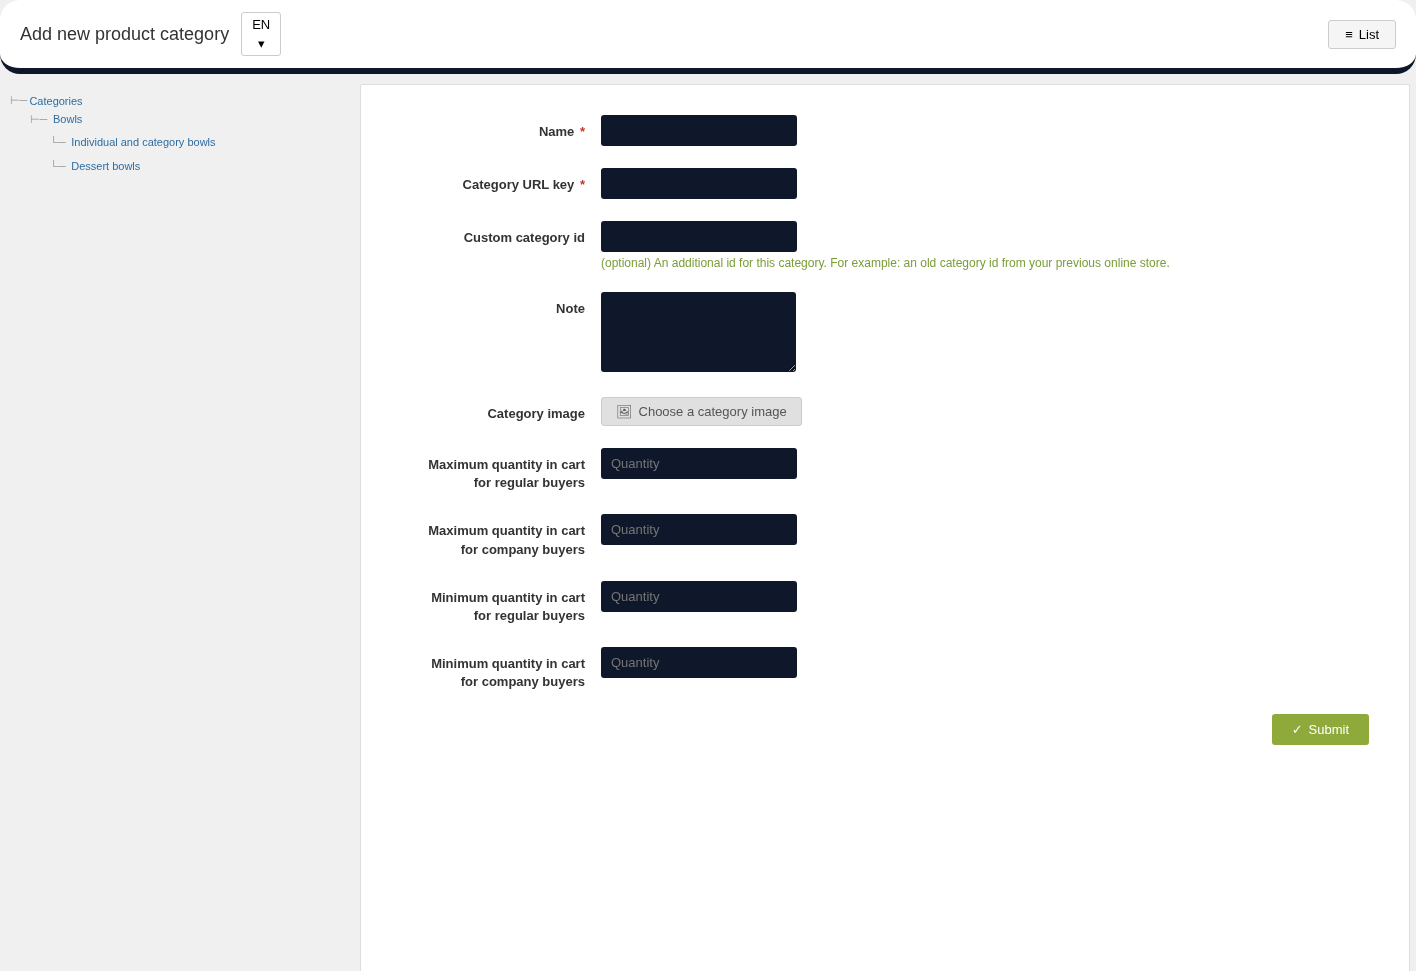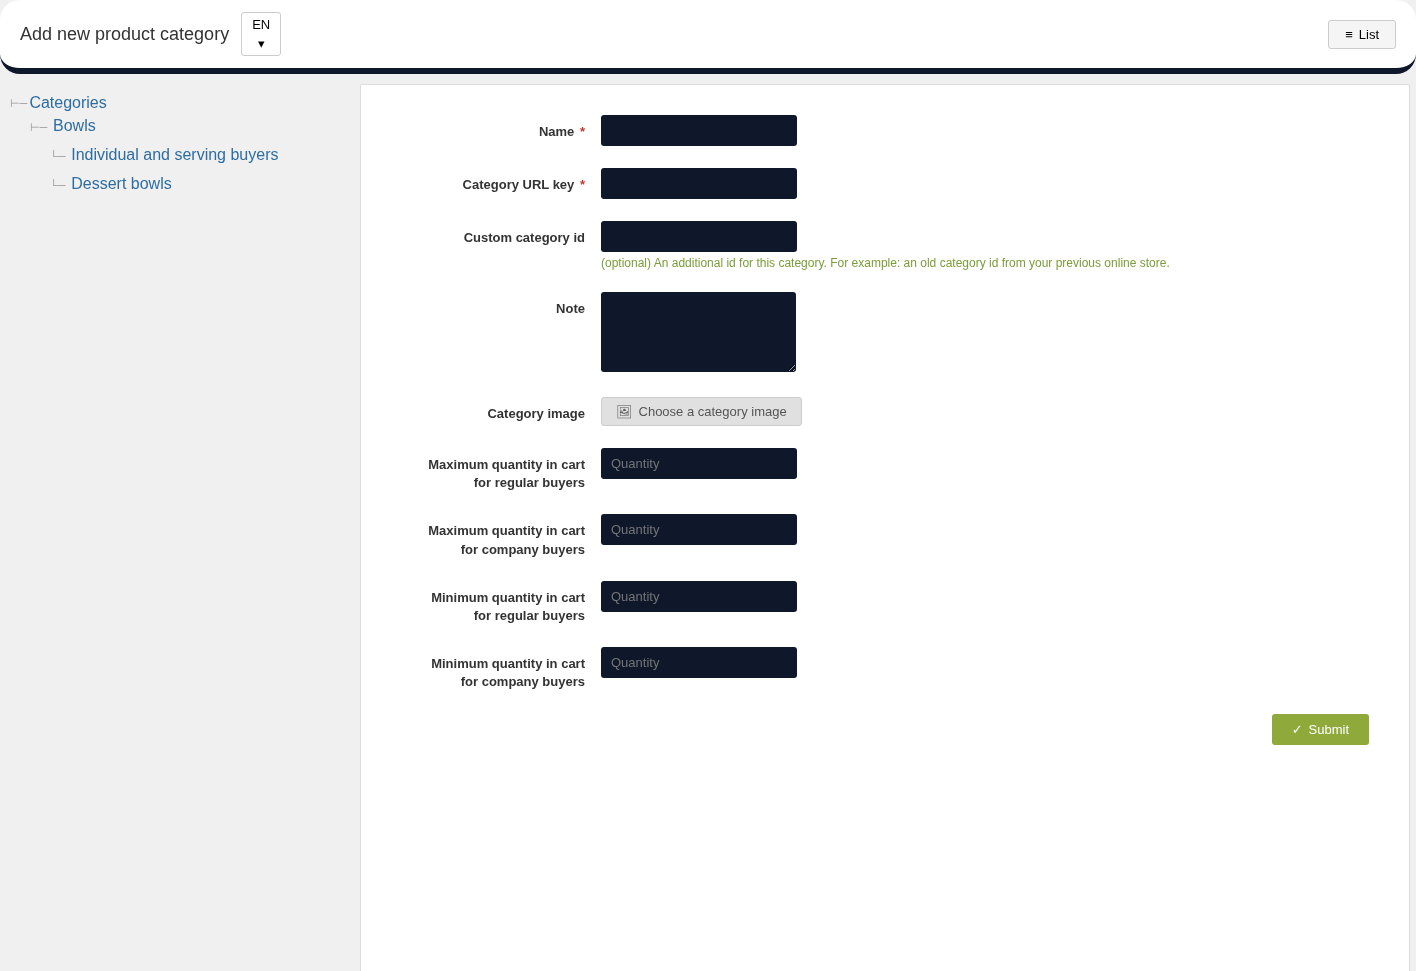--- a/index.html
+++ b/index.html
@@ -26,21 +26,21 @@
 
     
     .sidebar {
       width: 360px; min-width: 280px; max-width: 360px; padding: 20px 10px;
       background: #f0f0f0; flex-shrink: 0;
     }
     .tree-item { line-height: 1.8; }
     .tree-root { display: flex; align-items: center; }
     .tree-node { padding-left: 0; }
     .tree-node a, .tree-link {
-      color: #2d6da3; text-decoration: none; font-size: 16px; cursor: pointer;
+      color: #2d6da3; text-decoration: none; font-size: 11px; cursor: pointer;
     }
     .tree-connector { color: #999; font-size: 11px; margin-right: 2px; }
     .tree-children { padding-left: 20px; }
     .tree-grandchildren { padding-left: 20px; }
 
     
     .content-panel {
       flex: 1; background: #fff; margin: 10px 6px 10px 0;
       border: 1px solid #ddd; border-radius: 2px; padding: 30px 40px 40px 40px;
     }
@@ -105,21 +105,21 @@
       </div>
 
       <div class="tree-children">
         <div class="tree-item">
           <span class="tree-connector">⊢─</span>
           <a class="tree-link">Bowls</a>
           
           <div class="tree-grandchildren">
             <div class="tree-item">
               <span class="tree-connector">└─</span>
-              <a class="tree-link">Individual and serving buyers</a>
+              <a class="tree-link">Individual and category bowls</a>
             </div>
             <div class="tree-item">
               <span class="tree-connector">└─</span>
               <a class="tree-link">Dessert bowls</a>
             </div>
           </div>
         </div>
 
       </div>
     </div>

